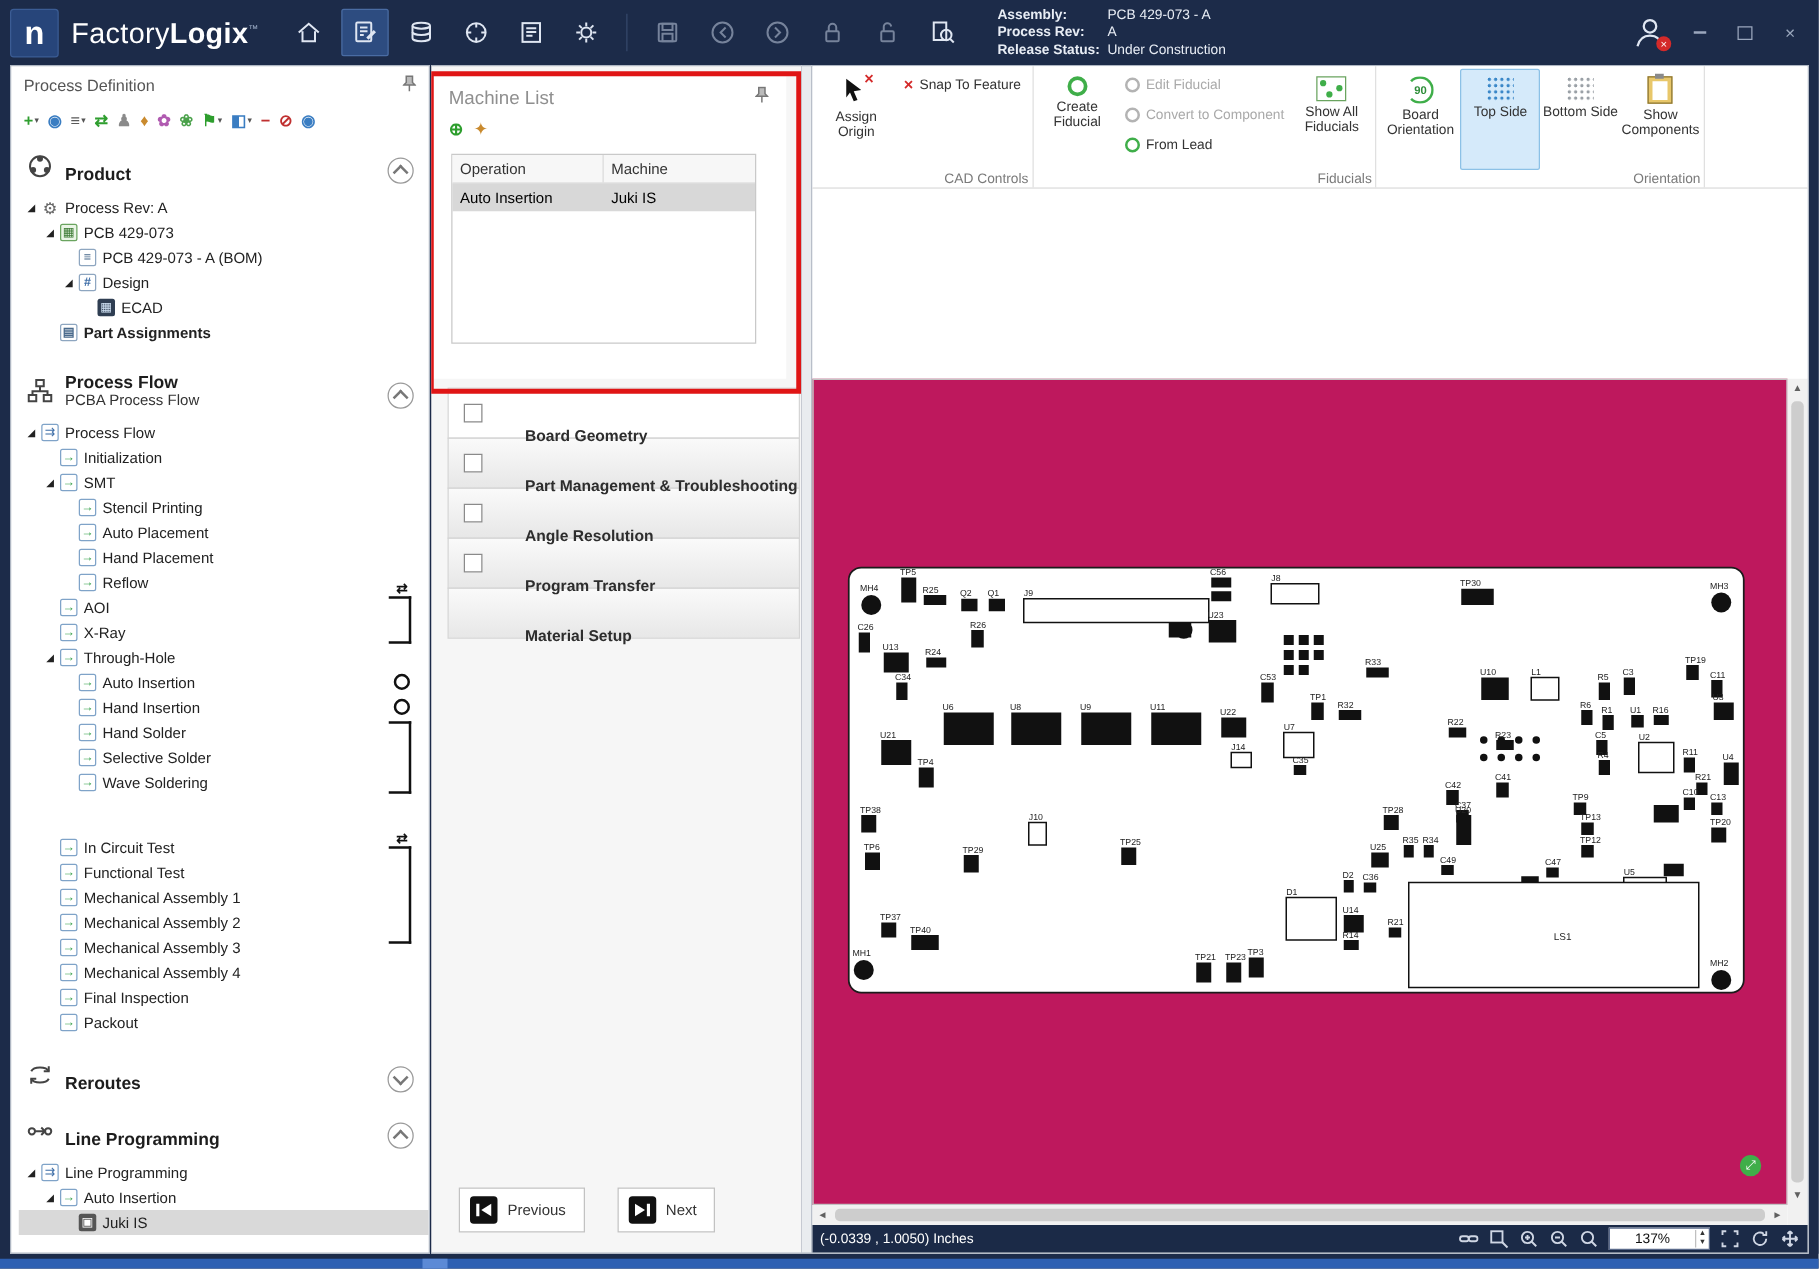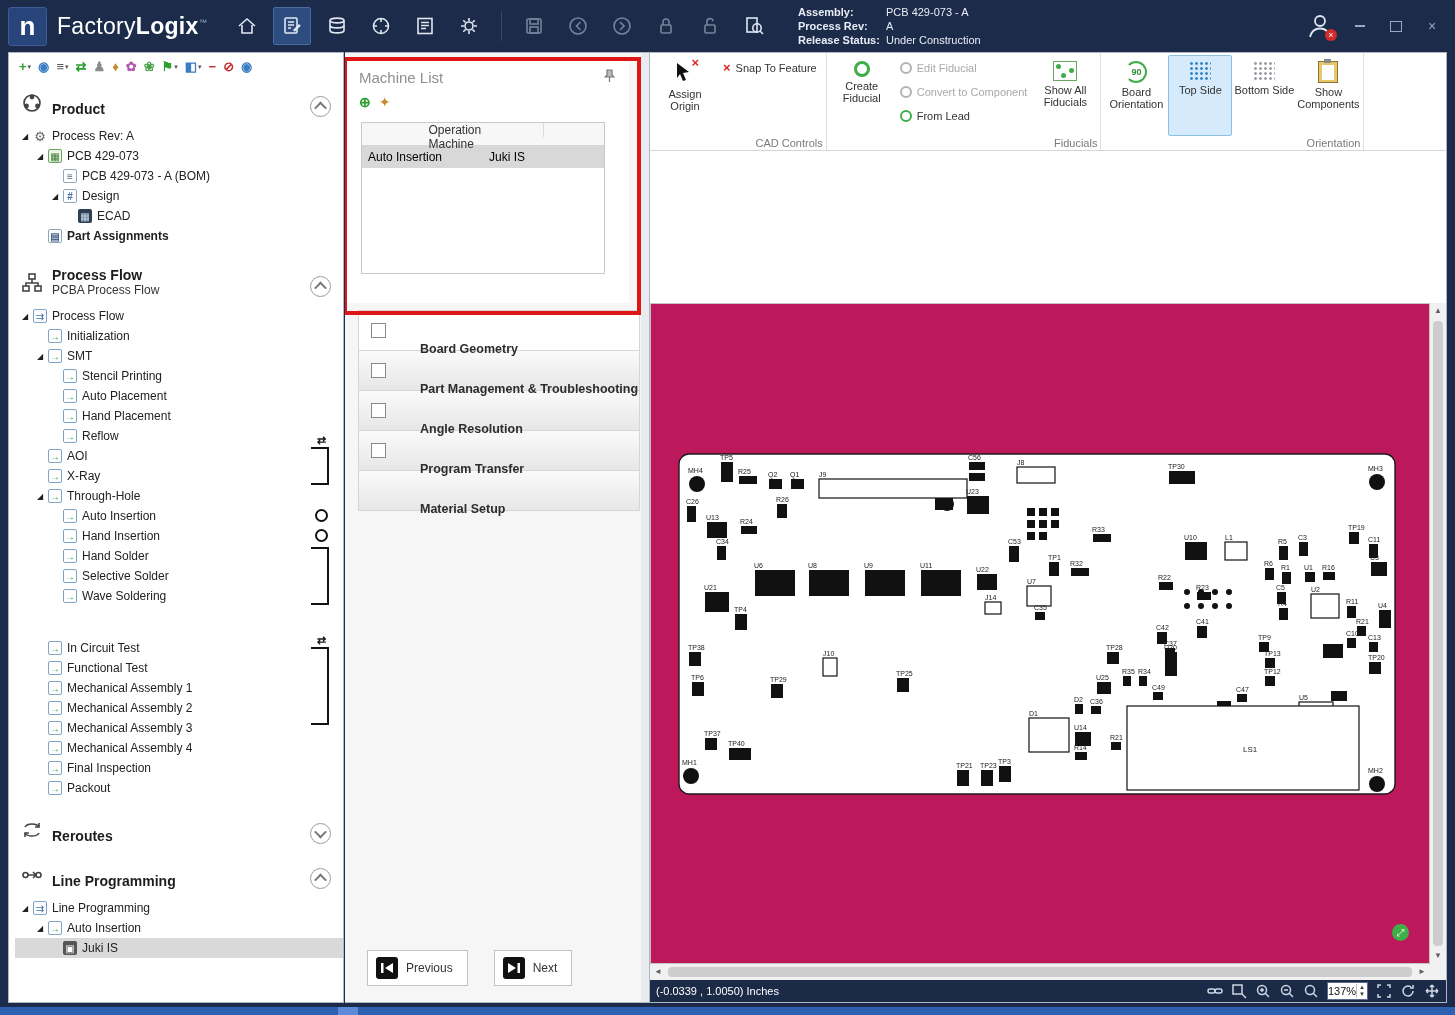--- a/index.html
+++ b/index.html
@@ -74,21 +74,21 @@
   #flow-tree{position:relative;}
   .fbr{position:absolute;left:302px;width:16px;border:2px solid #111;border-left:none;}
   .fico{position:absolute;left:308px;font-size:11px;color:#111;font-weight:bold;}
   .floop{position:absolute;left:306px;width:9px;height:9px;border:2px solid #111;border-radius:50%;}
   
   .redbox{position:absolute;left:-2px;top:4px;width:290px;height:250px;border:4px solid #e01515;z-index:6;pointer-events:none;}
   .mlpanel{position:absolute;left:2px;top:8px;width:282px;height:242px;background:#fff;z-index:2;}
   .ml-head{display:flex;align-items:center;padding:8px 14px 2px 12px;color:#8f8f8f;font-size:15px;}
   .ml-tools{display:flex;align-items:center;gap:8px;padding:6px 0 4px 12px;font-size:14px;}
   .mltable{margin:8px 24px 0 14px;border:1px solid #c9c9c9;height:150px;background:#fff;font-size:12px;}
-  .mlhr{display:flex;height:22px;border-bottom:1px solid #d6d6d6;background:#f7f7f7;align-items:center;flex-direction:column;}
+  .mlhr{display:flex;height:22px;border-bottom:1px solid #d6d6d6;background:#f7f7f7;align-items:center;}
   .mlhc{width:50%;padding-left:6px;box-sizing:border-box;border-right:1px solid #dcdcdc;height:100%;
     display:flex;align-items:center;color:#333;}
   .mlrow{display:flex;height:22px;align-items:center;}
   .mlrow.sel{background:#d8d8d8;}
   .mlc{width:50%;padding-left:6px;box-sizing:border-box;height:100%;display:flex;align-items:center;}
   #steps{position:absolute;left:13px;right:1px;top:258px;z-index:1;}
   .step{height:39px;margin-top:-1px;border:1px solid #d5d5d5;background:linear-gradient(#fafafa,#e7e7e7);
     display:flex;align-items:center;gap:34px;padding-left:12px;}
   .step.active{background:#fff;}
   .chk{width:13px;height:13px;border:1px solid #8a8a8a;background:#fff;flex:none;}
@@ -139,21 +139,21 @@
   .hthumb{height:10px;flex:1;margin:0 2px;background:#cdcdcd;border-radius:4px;}
   .corner{position:absolute;right:0;bottom:0;width:16px;height:16px;background:#f1f1f1;}
   .fitbtn{position:absolute;right:20px;bottom:22px;width:17px;height:17px;border-radius:50%;
     background:#3fae49;color:#fff;font-size:10px;display:flex;align-items:center;justify-content:center;}
   .statusbar{height:22px;flex:none;background:#1b2a47;color:#fff;display:flex;align-items:center;
     font-size:11px;padding:0 6px;gap:8px;}
   .sb-coords{margin-right:auto;}
   .sbi{width:16px;height:16px;display:flex;align-items:center;justify-content:center;}
   .sbi svg{stroke:#cfd6e4;fill:none;stroke-width:1.5px;}
   .zoombox{display:flex;align-items:center;background:#fff;color:#111;height:16px;border:1px solid #5a6a8a;}
-  .zoomval{padding:0 0;font-size:11px;}
+  .zoomval{padding:0 20px;font-size:11px;}
   .spin{display:flex;flex-direction:column;border-left:1px solid #c0c0c0;}
   .spin span{font-size:6px;line-height:7px;padding:0 2px;color:#333;}
   .pin-svg{stroke:#777;fill:#bbb;stroke-width:1.2px;}
 </style>
 </head>
 <body>
 
 <div class="window">
 
   <div class="titlebar">
@@ -255,20 +255,26 @@
       <span class="winbtn">
           <span class="wb-max"></span>
         </span>
       <span class="winbtn">×</span>
     </div>
   </div>
 
   <div class="content">
 
     <div class="left-panel">
+      <div class="lp-header">
+        <span>Process Definition</span>
+        <span class="pin"><svg width="11" height="14" class="pin-svg">
+              <path d="M3 1h5v5l2 2H1l2-2zM5.5 8v5"></path>
+            </svg></span>
+      </div>
       <div class="lp-toolbar" id="lp-toolbar">
           <span class="lpt">
             <b style="color: rgb(46, 158, 46); font-weight: bold;">+</b>
             <span class="dd">▾</span>
           </span>
           <span class="lpt">
             <b style="color: rgb(58, 125, 194); font-weight: bold;">◉</b>
           </span>
           <span class="lpt">
             <b style="color: rgb(90, 90, 90); font-weight: bold;">≡</b>

